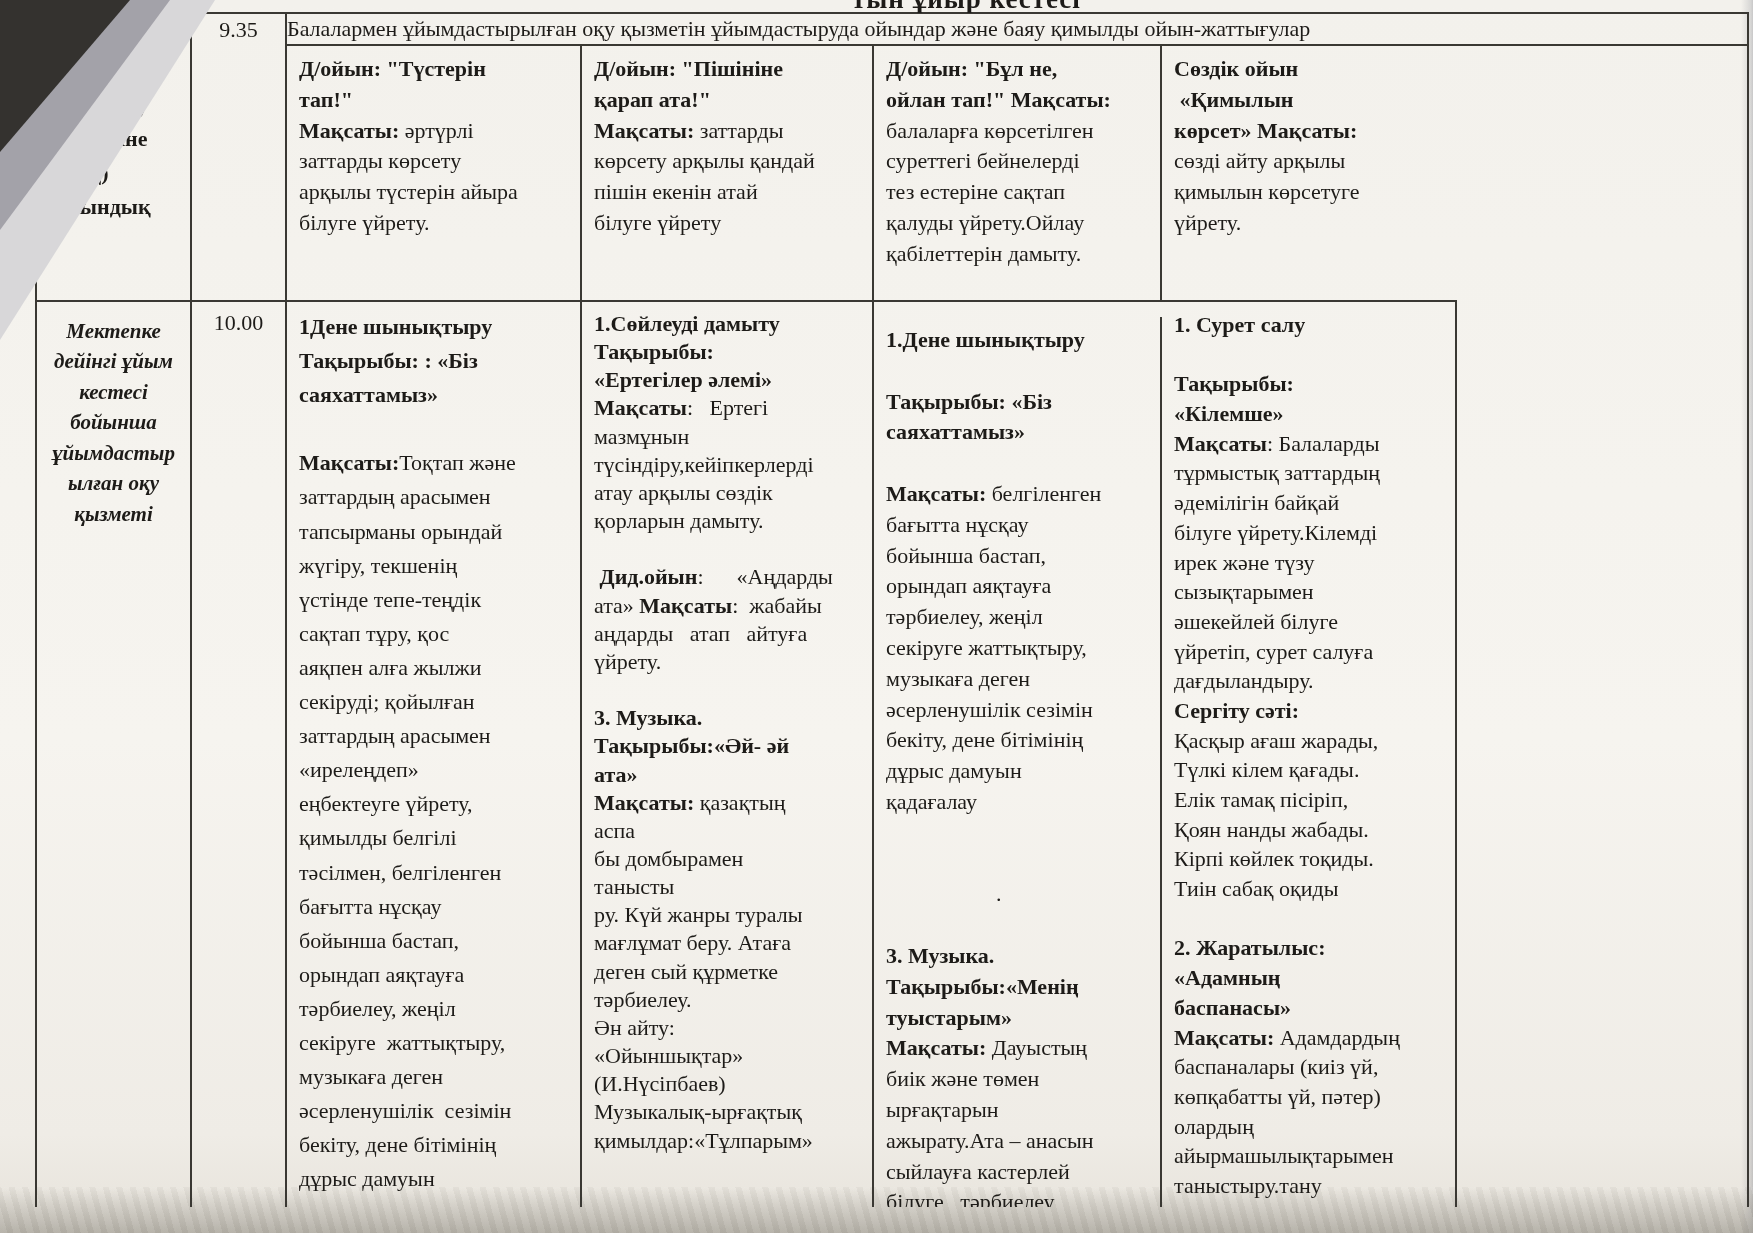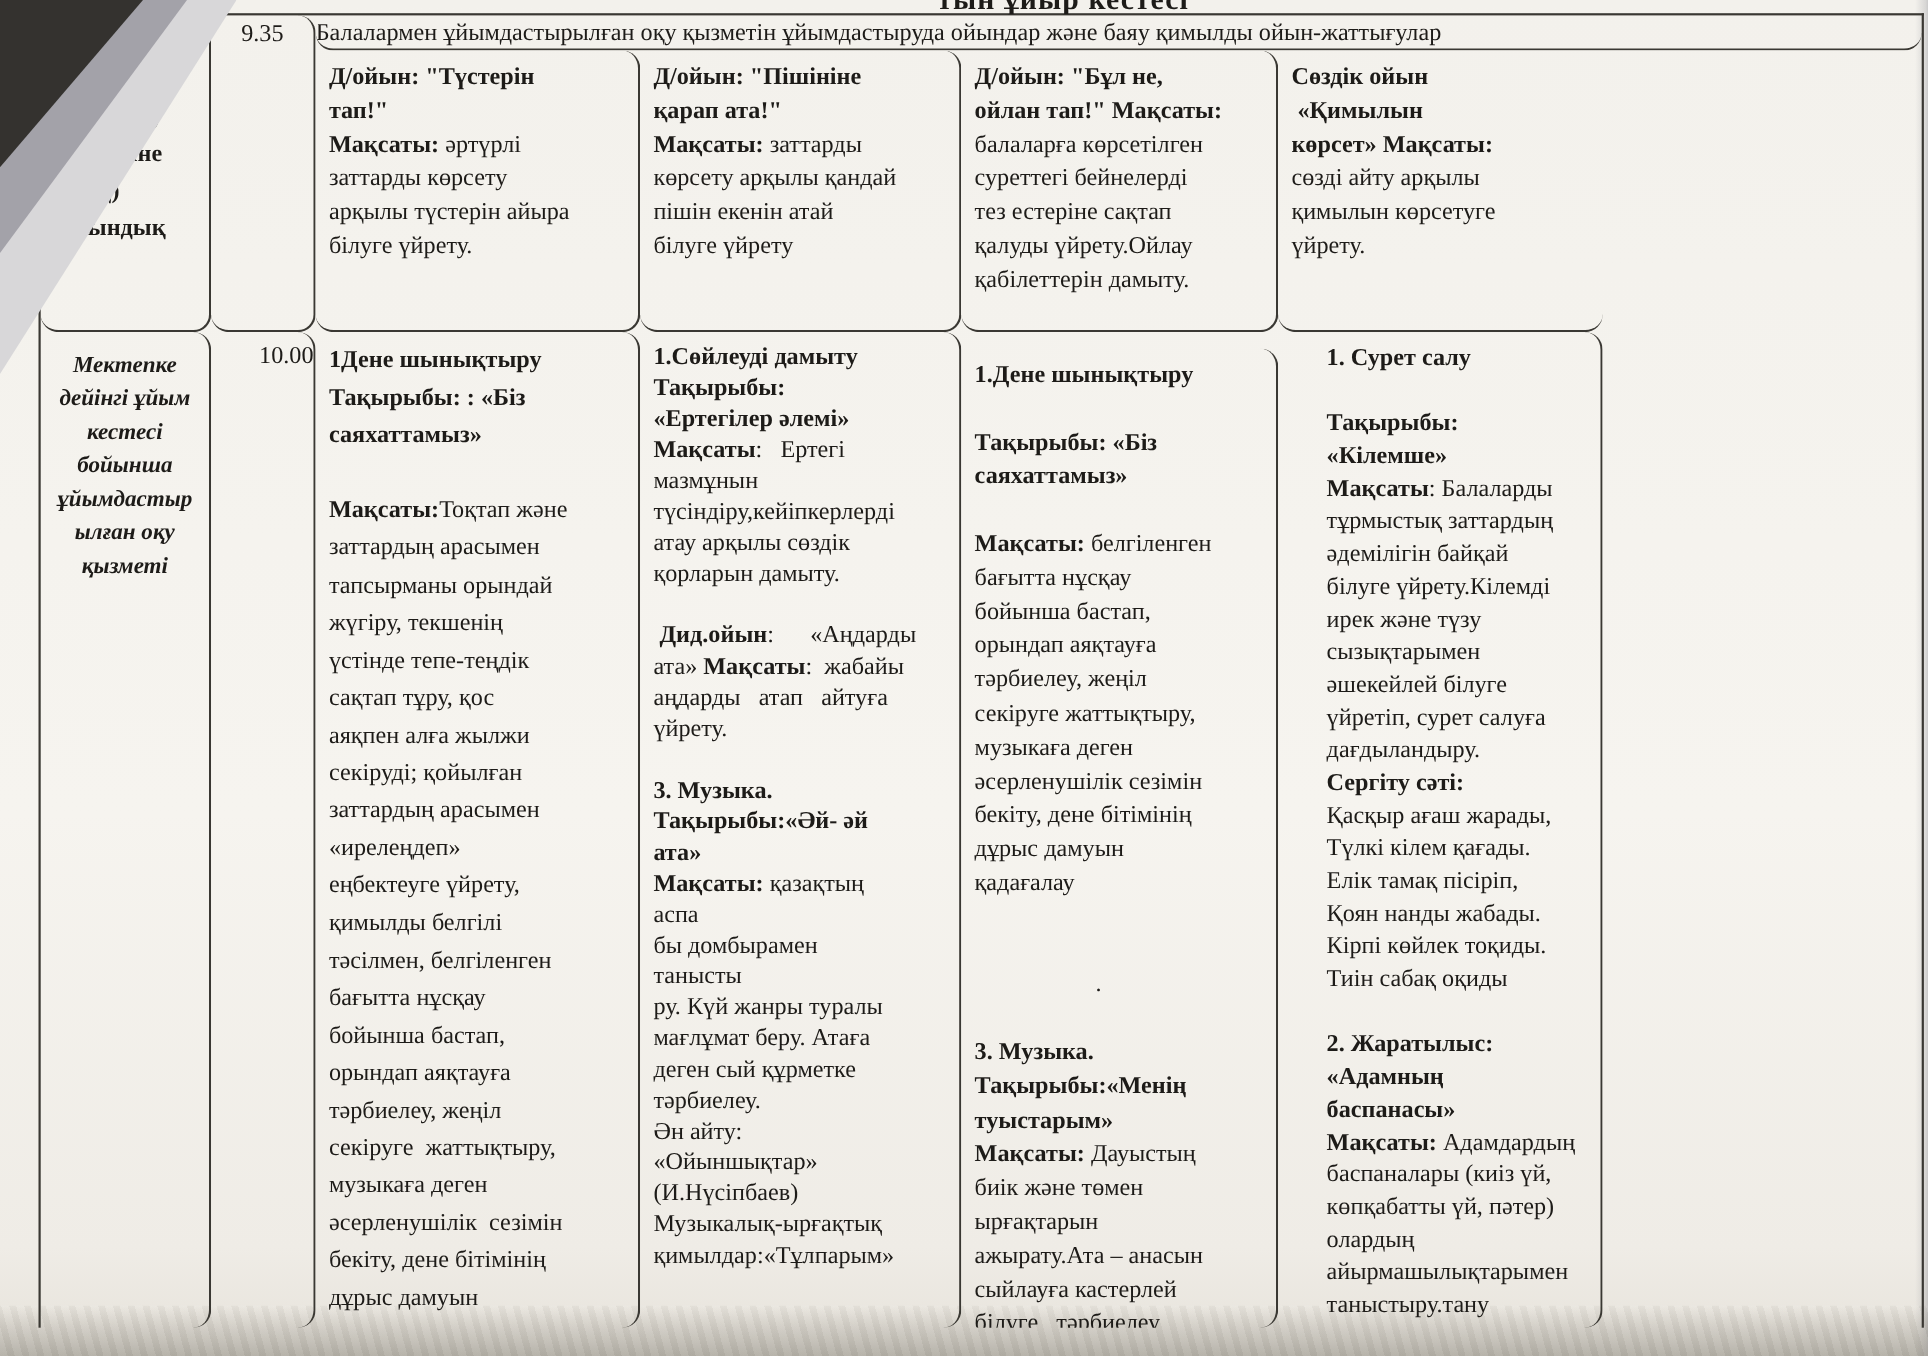--- a/index.html
+++ b/index.html
@@ -29,33 +29,33 @@
   .clipped-top span{display:inline-block;font-weight:bold;font-size:27px;transform:translateY(-16px);letter-spacing:1px;}
   
   .sheet-table{
     position:absolute;left:35px;top:12px;z-index:2;
     display:grid;
     grid-template-columns:155px 95px 295px 292px 288px 295px 290px;
     grid-template-rows:32px 256px 905px;
     border-top:2px solid #3a3833;border-left:2px solid #3a3833;border-right:2px solid #3a3833;
   }
   .cell{border-right:2px solid #3a3833;border-bottom:2px solid #3a3833;
-    overflow:hidden;font-size:22px;white-space:pre-wrap;box-sizing:border-box;border-radius:16px;}
+    overflow:hidden;font-size:22px;white-space:pre-wrap;box-sizing:border-box;}
   .cell.no-r{border-right:none;}
   .cell.no-b{border-bottom:none;}
   .banner{grid-column:3/8;grid-row:1;text-align:left;font-size:22px;line-height:30px;
     border-bottom:2px solid #3a3833;border-right:none;white-space:normal;overflow:hidden;box-sizing:border-box;}
   .act1{grid-column:1;grid-row:1/3;font-weight:bold;line-height:1.55;padding:6px 6px 0 8px;}
   .time1{grid-column:2;grid-row:1/3;text-align:center;padding-top:3px;}
   .act2{grid-column:1;grid-row:3;font-weight:bold;font-style:italic;text-align:center;
     line-height:1.45;font-size:21px;padding:14px 4px 0 4px;border-bottom:none;}
-  .time2{grid-column:2;grid-row:3;text-align:right;padding-top:8px;border-bottom:none;}
+  .time2{grid-column:2;grid-row:3;text-align:center;padding-top:8px;border-bottom:none;}
   .game{grid-row:2;line-height:1.4;padding:8px 8px 0 12px;}
   .main{grid-row:3;border-bottom:none;padding:8px 8px 0 12px;}
-  .lh-155{line-height:1.55;} .lh-14{line-height:1.4;margin-top:15px;} .lh-135{line-height:1.35;margin-left:32px;} .lh-125{line-height:1.28;}
+  .lh-155{line-height:1.55;} .lh-14{line-height:1.4;margin-top:15px;} .lh-135{line-height:1.35;} .lh-125{line-height:1.28;}
   .b{font-weight:bold;}
 </style>
 </head>
 <body>
 
 <div class="clipped-top">
   <span>тын ұйыр кестесі</span>
 </div>
 
 <div class="sheet-table">

